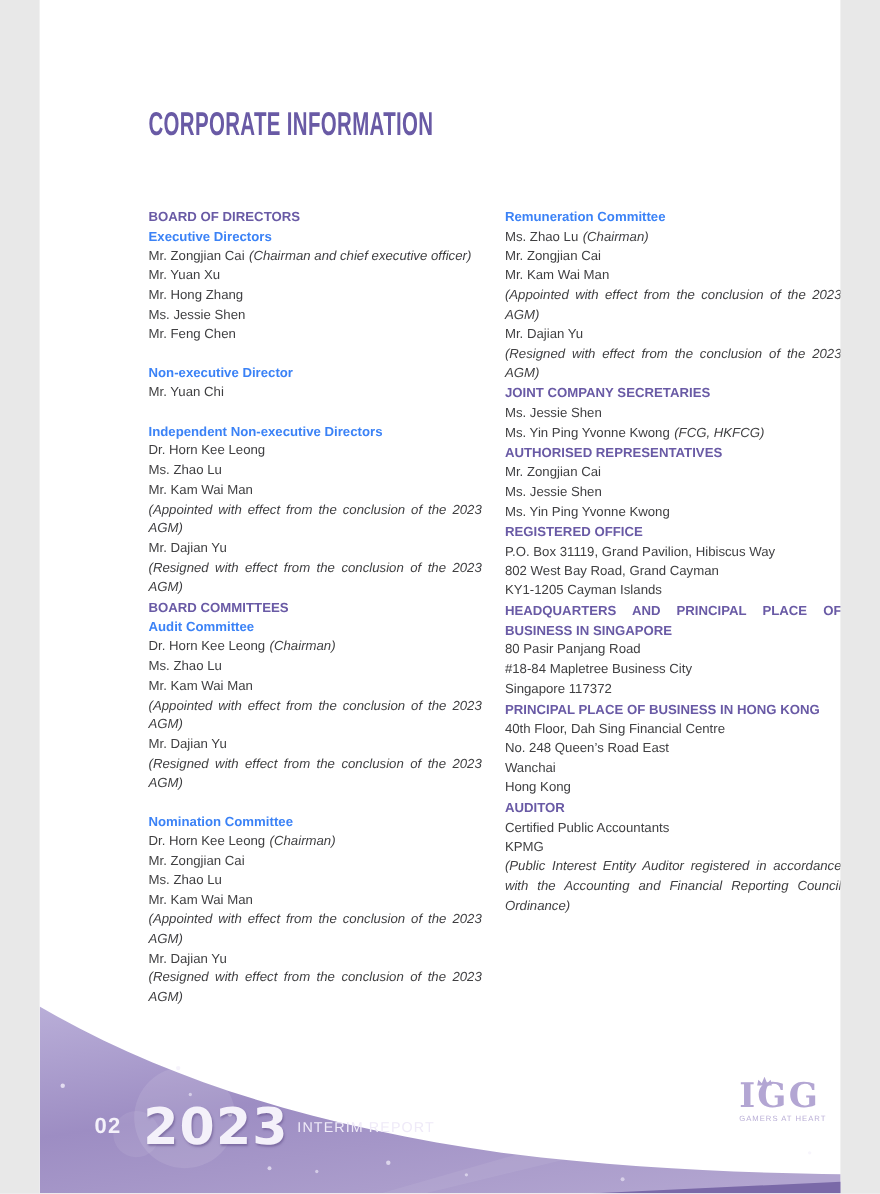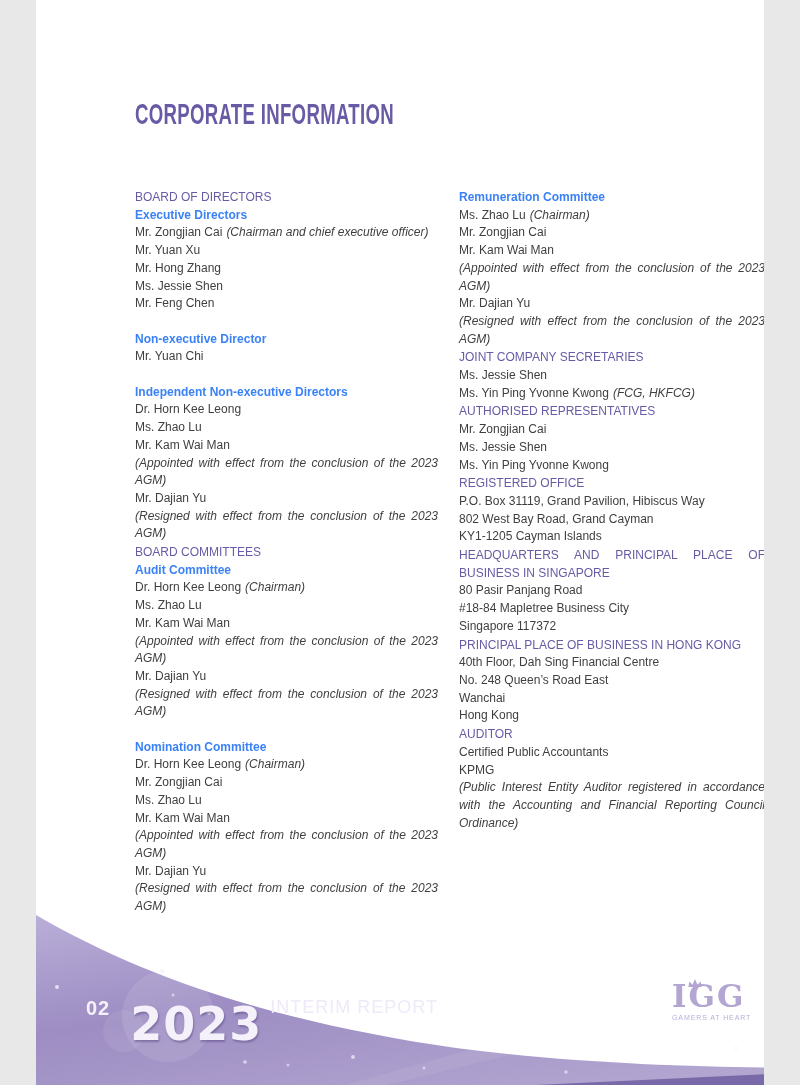--- a/index.html
+++ b/index.html
@@ -14,36 +14,36 @@
   .title{position:absolute;left:99px;top:99px;font-size:30px;line-height:30px;font-weight:700;
          color:var(--accent);letter-spacing:.5px;transform:scaleX(.62);transform-origin:left top;
          white-space:nowrap}
   .columns{position:absolute;left:99px;top:189px;width:630px;display:flex;gap:21px;
            font-size:12px;line-height:17.7px}
   .col{width:303px}
   .col.right{width:306px}
   .section + .section{margin-top:1px}
   .group + .group{margin-top:17.7px}
   .ln{white-space:nowrap}
-  .h{color:var(--accent);font-weight:400}
+  .h{color:var(--accent);font-weight:700}
   .s{font-weight:700;color:#3b82f6}
   .it{font-style:italic}
   .nt{font-style:italic;margin-left:4px}
   .nt:empty{display:none}
   .just{white-space:normal;text-align:justify}
   
   .footer{position:absolute;left:0;bottom:0;width:800px;height:195px}
   .footer svg.swoosh{position:absolute;inset:0;display:block}
   .swoosh .g1{stop-color:var(--footer1)} .swoosh .g2{stop-color:var(--footer2)} .swoosh .g3{stop-color:var(--footer3)}
-  .footer-text{position:absolute;left:50px;bottom:34px;display:flex;align-items:flex-start;
+  .footer-text{position:absolute;left:50px;bottom:34px;display:flex;align-items:center;
                color:var(--footertext)}
   .pagenum{font-size:20px;font-weight:700;letter-spacing:1px}
   .year{font-size:46px;font-weight:700;margin-left:20px;letter-spacing:1px;
         font-family:"DejaVu Sans",sans-serif;text-shadow:1px 2px 2px rgba(80,60,120,.45)}
-  .report{font-size:18px;letter-spacing:1px;margin-left:8px;color:#efeaf8}
+  .report{font-size:13px;letter-spacing:1px;margin-left:8px;color:#efeaf8}
   .logo{position:absolute;right:60px;top:90px;width:104px;text-align:left;color:var(--logo)}
   .logo .crown{position:absolute;left:15px;top:-2px}
   .logo-text{font-family:"DejaVu Serif",serif;font-weight:700;font-size:31px;line-height:33px;
              letter-spacing:2px}
   .logo-tag{font-size:7px;letter-spacing:.9px;color:var(--logotag);margin-top:1px;white-space:nowrap}
 </style>
 </head>
 <body>
 
 <div class="page">

